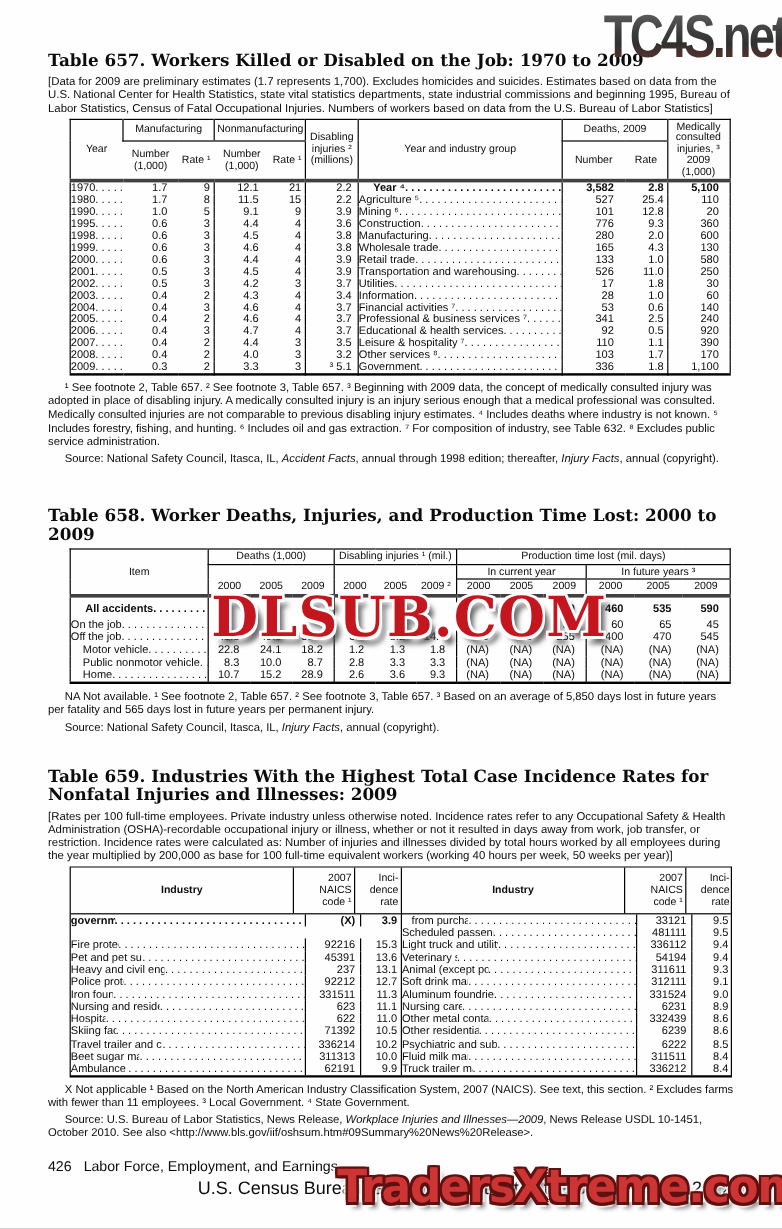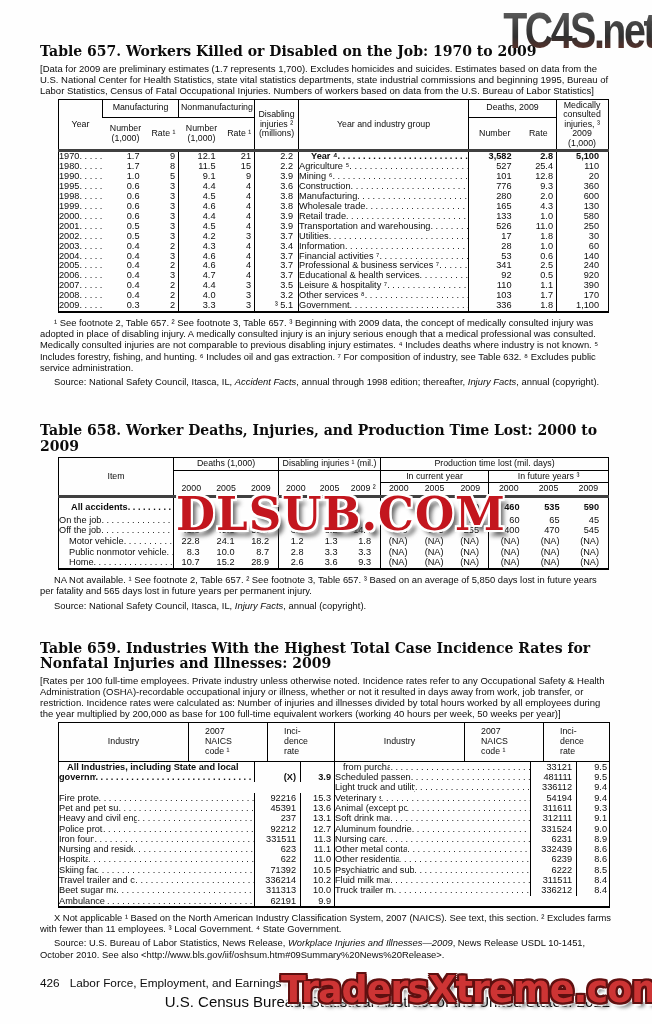--- a/index.html
+++ b/index.html
@@ -44,22 +44,22 @@
   #t658 tr.first td{padding-top:4px;padding-bottom:2px;}
 
   
   .t659{display:flex;width:550px;margin-left:18px;border-top:1.6px solid #000;
         border-bottom:2px solid #000;border-left:1px solid #000;border-right:1px solid #000;
         font-size:9.2px;}
   .col659{display:flex;flex-direction:column;}
   .col659.left{width:275px;}
   .col659.right{width:275px;border-left:1px solid #000;}
   .hrow659{display:flex;border-bottom:1px solid #000;height:38px;font-size:8.8px;line-height:9.6px;}
-  .hrow659 .hc{display:flex;align-items:center;justify-content:center;text-align:left;padding:1px 16px;}
-  .hrow659 .hc.ind{flex:1;}
+  .hrow659 .hc{display:flex;align-items:center;justify-content:center;text-align:right;padding:1px 2px;}
+  .hrow659 .hc.ind{flex:1;font-weight:bold;}
   .hrow659 .hc.code{width:46px;border-left:1px solid #000;}
   .hrow659 .hc.rate{width:34px;border-left:1px solid #000;}
   .brow{display:flex;line-height:10.3px;height:10.3px;}
   .brow .lab9{white-space:nowrap;overflow:hidden;}
   .brow .code9{width:46px;border-left:1px solid #000;text-align:right;padding-right:4px;box-sizing:border-box;}
   .brow .rate9{width:34px;border-left:1px solid #000;text-align:right;padding-right:3px;box-sizing:border-box;}
   .brow .fill{flex:1;display:flex;align-items:baseline;overflow:hidden;}
   .gap659{height:10.3px;}
   .l2indent{margin-left:8px;}
 
@@ -669,27 +669,20 @@
     <div class="sec659">
       <h2 class="tbl-title">Table 659. Industries With the Highest Total Case Incidence Rates for Nonfatal Injuries and Illnesses: 2009</h2>
       <p class="tbl-note">[Rates per 100 full-time employees. Private industry unless otherwise noted. Incidence rates refer to any Occupational Safety &amp; Health Administration (OSHA)-recordable  occupational injury or illness, whether or not it resulted in days away from work, job transfer, or restriction. Incidence rates were calculated as: Number of injuries and illnesses divided by total hours worked by all employees during the year multiplied by 200,000 as base for 100 full-time equivalent workers (working 40 hours per week, 50 weeks per year)]</p>
       <div class="t659" id="t659">
         <div class="col659 left" id="t659L">
           <div class="hrow659">
             <div class="hc ind">Industry</div>
             <div class="hc code">2007 NAICS code ¹</div>
             <div class="hc rate">Inci-dence rate</div>
           </div>
-        <div class="brow bold">
-              <div class="fill">
-                <span class="lab9 l2indent">All Industries, including State and local</span>
-              </div>
-              <div class="code9"></div>
-              <div class="rate9"></div>
-            </div>
             <div class="brow bold">
               <div class="fill">
                 <span class="lab9">government ²</span>
                 <span class="ld"></span>
               </div>
               <div class="code9">(X)</div>
               <div class="rate9">3.9</div>
             </div>
             <div class="gap659"></div>
             <div class="brow">

